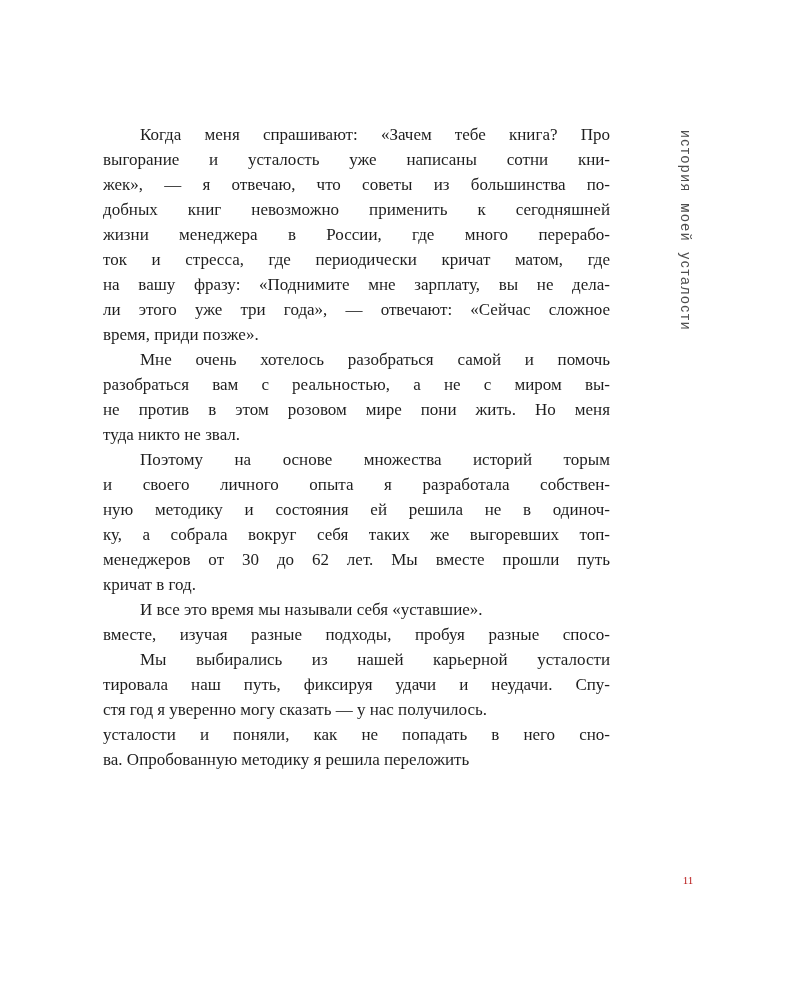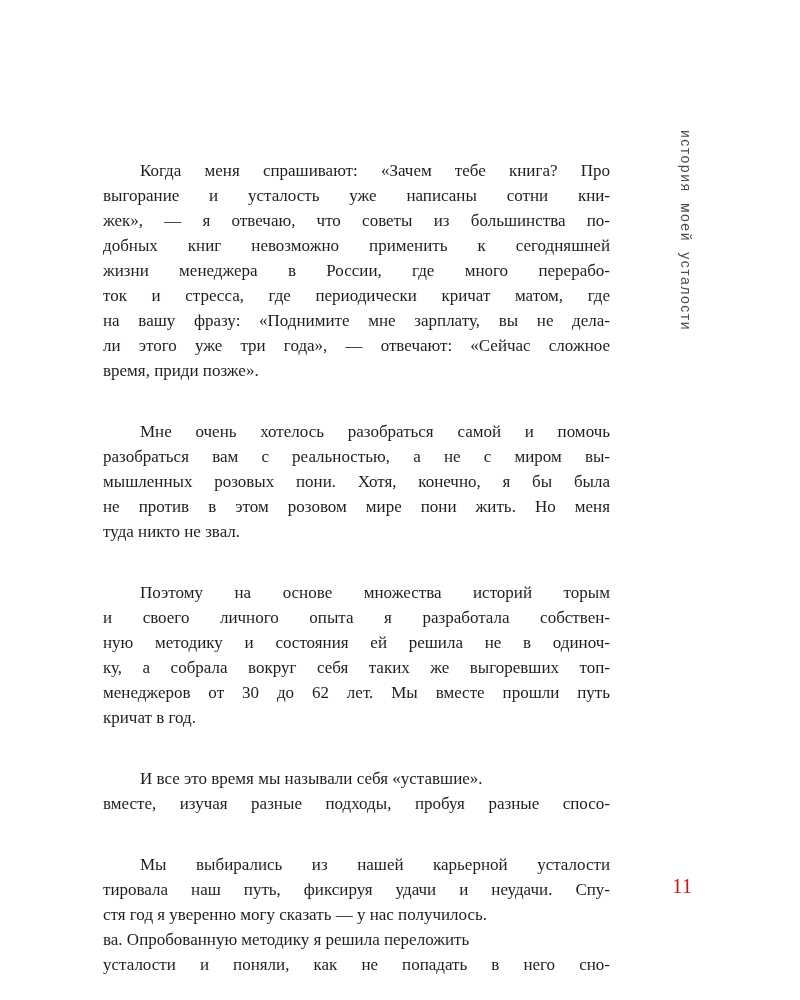--- a/index.html
+++ b/index.html
@@ -29,21 +29,20 @@
   }
   .line {
     height: 25px;
     text-align: justify;
     text-align-last: justify;
     white-space: normal;
     overflow: hidden;
   }
   .line.first {
     text-indent: 37px;
-    margin-top: 36px;
   }
   .line.last {
     text-align-last: left;
   }
   .vertical-head {
     position: absolute;
     left: 678px;
     top: 130px;
     writing-mode: vertical-rl;
     text-orientation: mixed;
@@ -51,22 +50,22 @@
     font-size: 14px;
     letter-spacing: 1.5px;
     word-spacing: 5px;
     color: #4d4d4d;
   }
   .page-number {
     position: absolute;
     left: 672px;
     top: 874px;
     width: 32px;
-    text-align: left;
-    font-size: 21px;
+    text-align: center;
+    font-size: 11px;
     color: #b91c1c;
   }
 </style>
 </head>
 <body>
 
 <div class="page">
   <div class="text-block" id="text-block">
       <div class="para">
         <div class="line first">Когда меня спрашивают: «Зачем тебе книга? Про</div>
@@ -75,21 +74,20 @@
         <div class="line">добных книг невозможно применить к сегодняшней</div>
         <div class="line">жизни менеджера в России, где много перерабо-</div>
         <div class="line">ток и стресса, где периодически кричат матом, где</div>
         <div class="line">на вашу фразу: «Поднимите мне зарплату, вы не дела-</div>
         <div class="line">ли этого уже три года», — отвечают: «Сейчас сложное</div>
         <div class="line last">время, приди позже».</div>
       </div>
       <div class="para">
         <div class="line first">Мне очень хотелось разобраться самой и помочь</div>
         <div class="line">разобраться вам с реальностью, а не с миром вы-</div>
-        <div class="line">мышленных розовых пони. Хотя, конечно, я бы была</div>
         <div class="line">не против в этом розовом мире пони жить. Но меня</div>
         <div class="line last">туда никто не звал.</div>
       </div>
       <div class="para">
         <div class="line first">Поэтому на основе множества историй торым</div>
         <div class="line">и своего личного опыта я разработала собствен-</div>
         <div class="line">ную методику и состояния ей решила не в одиноч-</div>
         <div class="line">ку, а собрала вокруг себя таких же выгоревших топ-</div>
         <div class="line">менеджеров от 30 до 62 лет. Мы вместе прошли путь</div>
         <div class="line last">кричат в год.</div>
@@ -97,19 +95,19 @@
       <div class="para">
         <div class="line first last">И все это время мы называли себя «уставшие».</div>
       </div>
       <div class="para">
         <div class="line">вместе, изучая разные подходы, пробуя разные спосо-</div>
         <div class="line first">Мы выбирались из нашей карьерной усталости</div>
         <div class="line">тировала наш путь, фиксируя удачи и неудачи. Спу-</div>
         <div class="line last">стя год я уверенно могу сказать — у нас получилось.</div>
       </div>
       <div class="para">
+        <div class="line">усталости и поняли, как не попадать в него сно-</div>
         <div class="line last">ва. Опробованную методику я решила переложить</div>
-        <div class="line">усталости и поняли, как не попадать в него сно-</div>
       </div>
     </div>
   <div class="vertical-head">история моей усталости</div>
   <div class="page-number">11</div>
 </div>
 
 </body></html>

